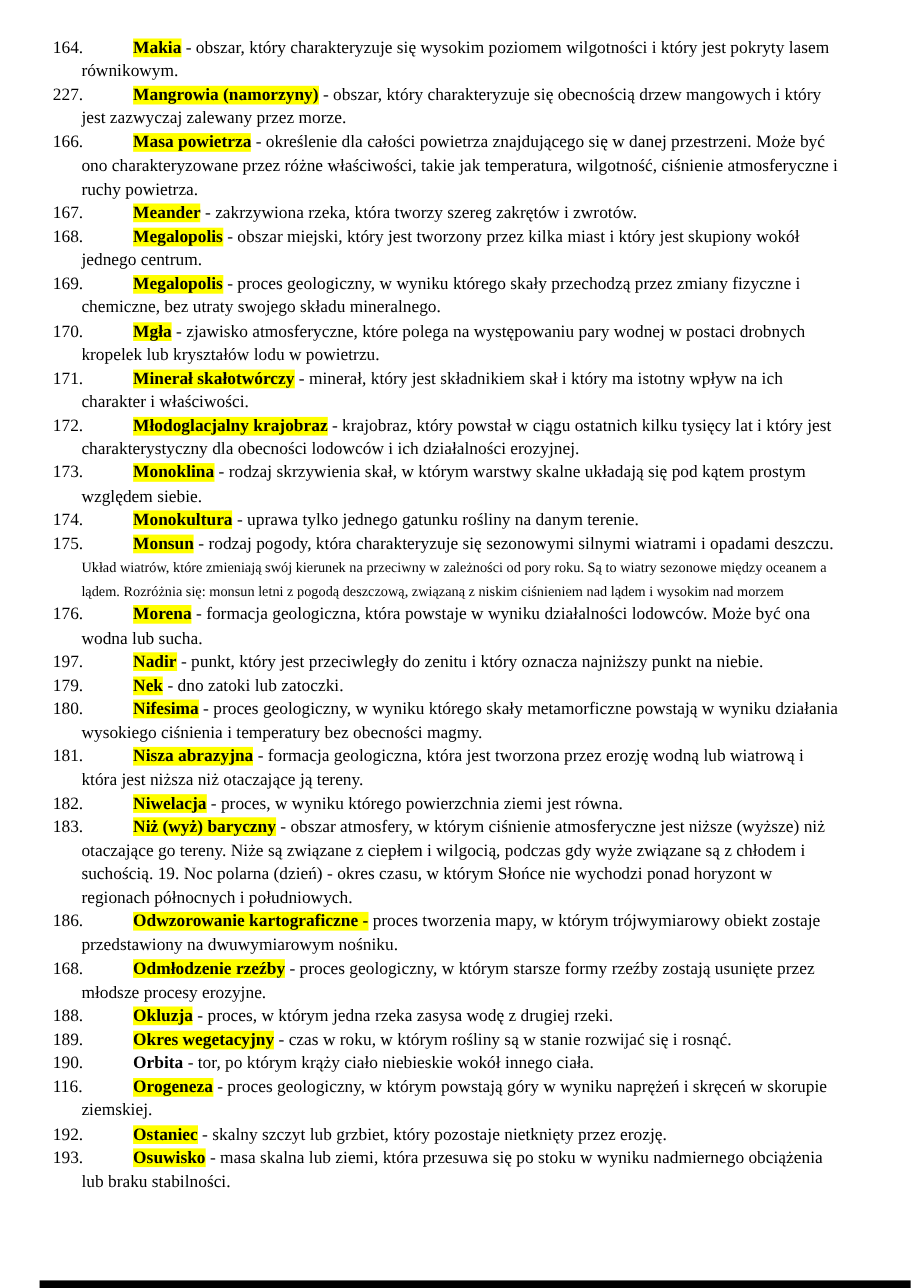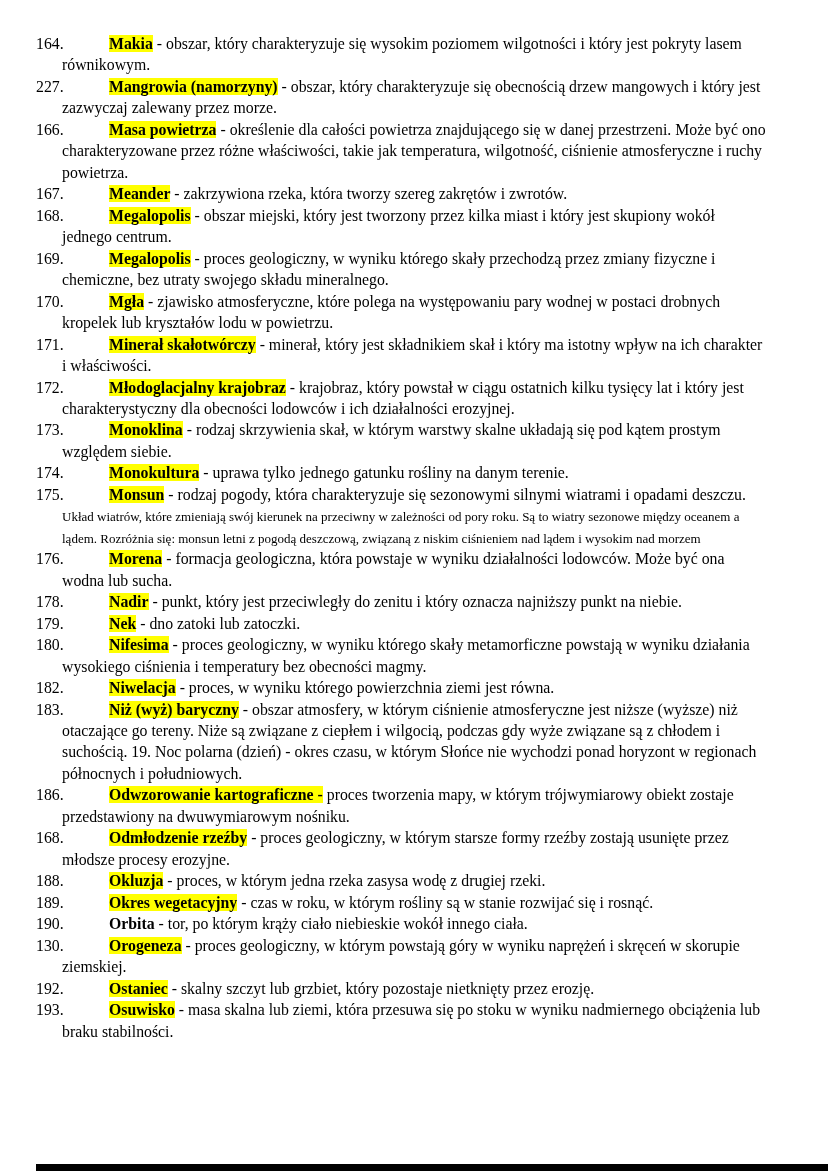--- a/index.html
+++ b/index.html
@@ -7,20 +7,21 @@
   body {
     width: 828px;
     height: 1171px;
     position: relative;
     overflow: hidden;
     font-family: "Liberation Serif", serif;
     color: #000000;
   }
   .page {
     padding: 33px 62px 0 36px;
+    margin-left: 12px;
   }
   .glossary { list-style: none; }
   .item {
     font-size: 15.8px;
     line-height: 1.36;
     padding-left: 26px;
     text-indent: -26px;
     text-align: left;
   }
   .num {
@@ -74,44 +75,45 @@
 
   <div class="item"><span class="num">173.</span><span class="term hl">Monoklina</span><span class="def"> - rodzaj skrzywienia skał, w którym warstwy skalne układają się pod kątem prostym względem siebie.</span></div>
 
   <div class="item"><span class="num">174.</span><span class="term hl">Monokultura</span><span class="def"> - uprawa tylko jednego gatunku rośliny na danym terenie.</span></div>
 
   <div class="item"><span class="num">175.</span><span class="term hl">Monsun</span><span class="def"> - rodzaj pogody, która charakteryzuje się sezonowymi silnymi wiatrami i opadami deszczu.</span><span class="note"> Układ wiatrów, które zmieniają swój kierunek na przeciwny w zależności od pory roku. Są to wiatry sezonowe między oceanem a lądem. Rozróżnia się: monsun letni z pogodą deszczową, związaną z niskim ciśnieniem nad lądem i wysokim nad morzem</span></div>
 
   <div class="item"><span class="num">176.</span><span class="term hl">Morena</span><span class="def"> - formacja geologiczna, która powstaje w wyniku działalności lodowców. Może być ona wodna lub sucha.</span></div>
 
 
-  <div class="item"><span class="num">178.</span><span class="term hl">Nadir</span><span class="def"> - punkt, który jest przeciwległy do zenitu i który oznacza najniższy punkt na niebie.</span></div>
+  <div class="item"><span class="num">197.</span><span class="term hl">Nadir</span><span class="def"> - punkt, który jest przeciwległy do zenitu i który oznacza najniższy punkt na niebie.</span></div>
 
   <div class="item"><span class="num">179.</span><span class="term hl">Nek</span><span class="def"> - dno zatoki lub zatoczki.</span></div>
 
   <div class="item"><span class="num">180.</span><span class="term hl">Nifesima</span><span class="def"> - proces geologiczny, w wyniku którego skały metamorficzne powstają w wyniku działania wysokiego ciśnienia i temperatury bez obecności magmy.</span></div>
 
+  <div class="item"><span class="num">181.</span><span class="term hl">Nisza abrazyjna</span><span class="def"> - formacja geologiczna, która jest tworzona przez erozję wodną lub wiatrową i która jest niższa niż otaczające ją tereny.</span></div>
 
   <div class="item"><span class="num">182.</span><span class="term hl">Niwelacja</span><span class="def"> - proces, w wyniku którego powierzchnia ziemi jest równa.</span></div>
 
   <div class="item"><span class="num">183.</span><span class="term hl">Niż (wyż) baryczny</span><span class="def"> - obszar atmosfery, w którym ciśnienie atmosferyczne jest niższe (wyższe) niż otaczające go tereny. Niże są związane z ciepłem i wilgocią, podczas gdy wyże związane są z chłodem i suchością. 19. Noc polarna (dzień) - okres czasu, w którym Słońce nie wychodzi ponad horyzont w regionach północnych i południowych.</span></div>
 
 
 
   <div class="item"><span class="num">186.</span><span class="term hl">Odwzorowanie kartograficzne -</span><span class="def"> proces tworzenia mapy, w którym trójwymiarowy obiekt zostaje przedstawiony na dwuwymiarowym nośniku.</span></div>
 
   <div class="item"><span class="num">168.</span><span class="term hl">Odmłodzenie rzeźby</span><span class="def"> - proces geologiczny, w którym starsze formy rzeźby zostają usunięte przez młodsze procesy erozyjne.</span></div>
 
   <div class="item"><span class="num">188.</span><span class="term hl">Okluzja</span><span class="def"> - proces, w którym jedna rzeka zasysa wodę z drugiej rzeki.</span></div>
 
   <div class="item"><span class="num">189.</span><span class="term hl">Okres wegetacyjny</span><span class="def"> - czas w roku, w którym rośliny są w stanie rozwijać się i rosnąć.</span></div>
 
   <div class="item"><span class="num">190.</span><span class="term">Orbita</span><span class="def"> - tor, po którym krąży ciało niebieskie wokół innego ciała.</span></div>
 
-  <div class="item"><span class="num">130.</span><span class="term hl">Orogeneza</span><span class="def"> - proces geologiczny, w którym powstają góry w wyniku naprężeń i skręceń w skorupie ziemskiej.</span></div>
+  <div class="item"><span class="num">116.</span><span class="term hl">Orogeneza</span><span class="def"> - proces geologiczny, w którym powstają góry w wyniku naprężeń i skręceń w skorupie ziemskiej.</span></div>
 
   <div class="item"><span class="num">192.</span><span class="term hl">Ostaniec</span><span class="def"> - skalny szczyt lub grzbiet, który pozostaje nietknięty przez erozję.</span></div>
 
   <div class="item"><span class="num">193.</span><span class="term hl">Osuwisko</span><span class="def"> - masa skalna lub ziemi, która przesuwa się po stoku w wyniku nadmiernego obciążenia lub braku stabilności.</span></div>
 </div>
 </div>
 
 <div class="page-edge"></div>
 
 </body></html>

